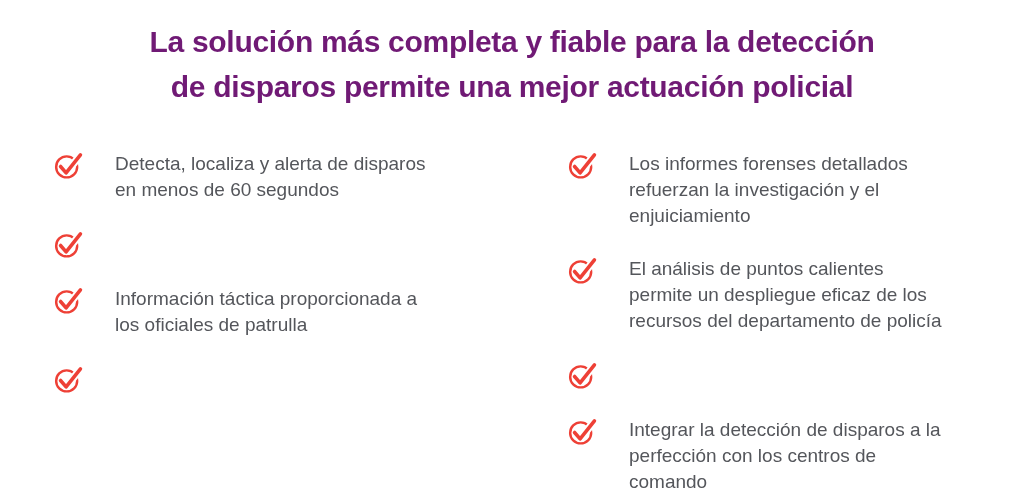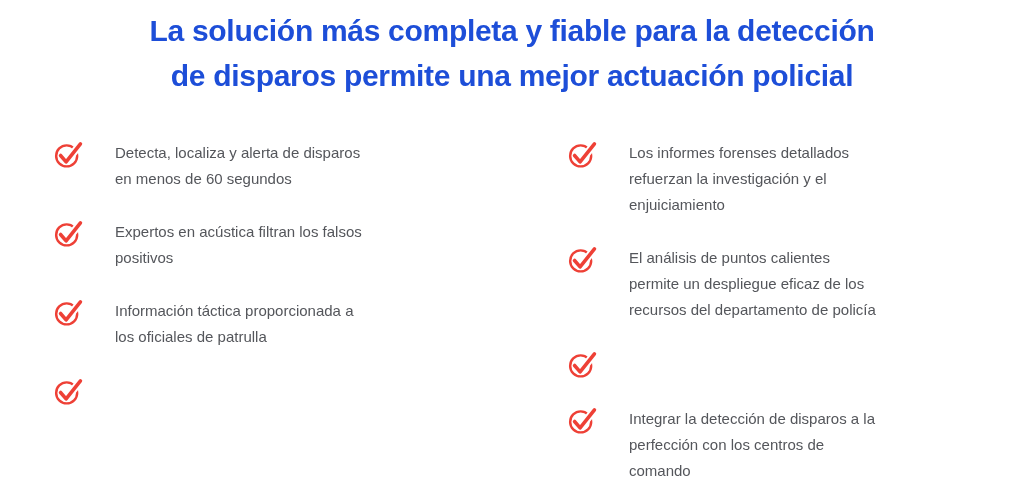--- a/index.html
+++ b/index.html
@@ -8,26 +8,26 @@
     background: #ffffff;
     font-family: "Liberation Sans", sans-serif;
   }
   .page {
     width: 1024px;
     height: 502px;
     overflow: hidden;
     background: #ffffff;
   }
   .heading {
-    margin: 8px 40px 0;
+    margin: 19px 40px 0;
     text-align: center;
     font-size: 30px;
     line-height: 45px;
     font-weight: 700;
-    color: #1d4ed8;
+    color: #701a75;
     letter-spacing: -0.3px;
     white-space: pre-line;
   }
   .benefits {
     display: grid;
     grid-template-columns: 514px auto;
     padding: 42px 0 0 54px;
   }
   .col {
     display: flex;
@@ -41,21 +41,21 @@
   .icon {
     width: 30px;
     height: 30px;
     flex: none;
     margin-right: 31px;
     margin-top: -1px;
   }
   .icon svg { display: block; }
   .text {
     margin: 0;
-    font-size: 15px;
+    font-size: 19px;
     line-height: 26px;
     color: #54565b;
     white-space: pre-line;
   }
 </style>
 </head>
 <body>
 
 <div class="page">
 
@@ -79,22 +79,20 @@
       </div>
 
       <div class="item">
         <span class="icon">
           <svg viewBox="0 0 32 32" width="30" height="30">
             <circle cx="13.5" cy="18" r="11.2" fill="none" stroke="#EE4036" stroke-width="2.6"></circle>
             <path d="M12.9 24.6 L28.6 4.6" fill="none" stroke="#ffffff" stroke-width="8" stroke-linecap="butt"></path>
             <path d="M7 17.6 L12.9 24.4 L28.2 5.2" fill="none" stroke="#EE4036" stroke-width="3.8" stroke-linecap="round" stroke-linejoin="round"></path>
           </svg>
         </span>
-        <p class="text">Expertos en acústica filtran los falsos
-positivos</p>
       </div>
 
       <div class="item">
         <span class="icon">
           <svg viewBox="0 0 32 32" width="30" height="30">
             <circle cx="13.5" cy="18" r="11.2" fill="none" stroke="#EE4036" stroke-width="2.6"></circle>
             <path d="M12.9 24.6 L28.6 4.6" fill="none" stroke="#ffffff" stroke-width="8" stroke-linecap="butt"></path>
             <path d="M7 17.6 L12.9 24.4 L28.2 5.2" fill="none" stroke="#EE4036" stroke-width="3.8" stroke-linecap="round" stroke-linejoin="round"></path>
           </svg>
         </span>

